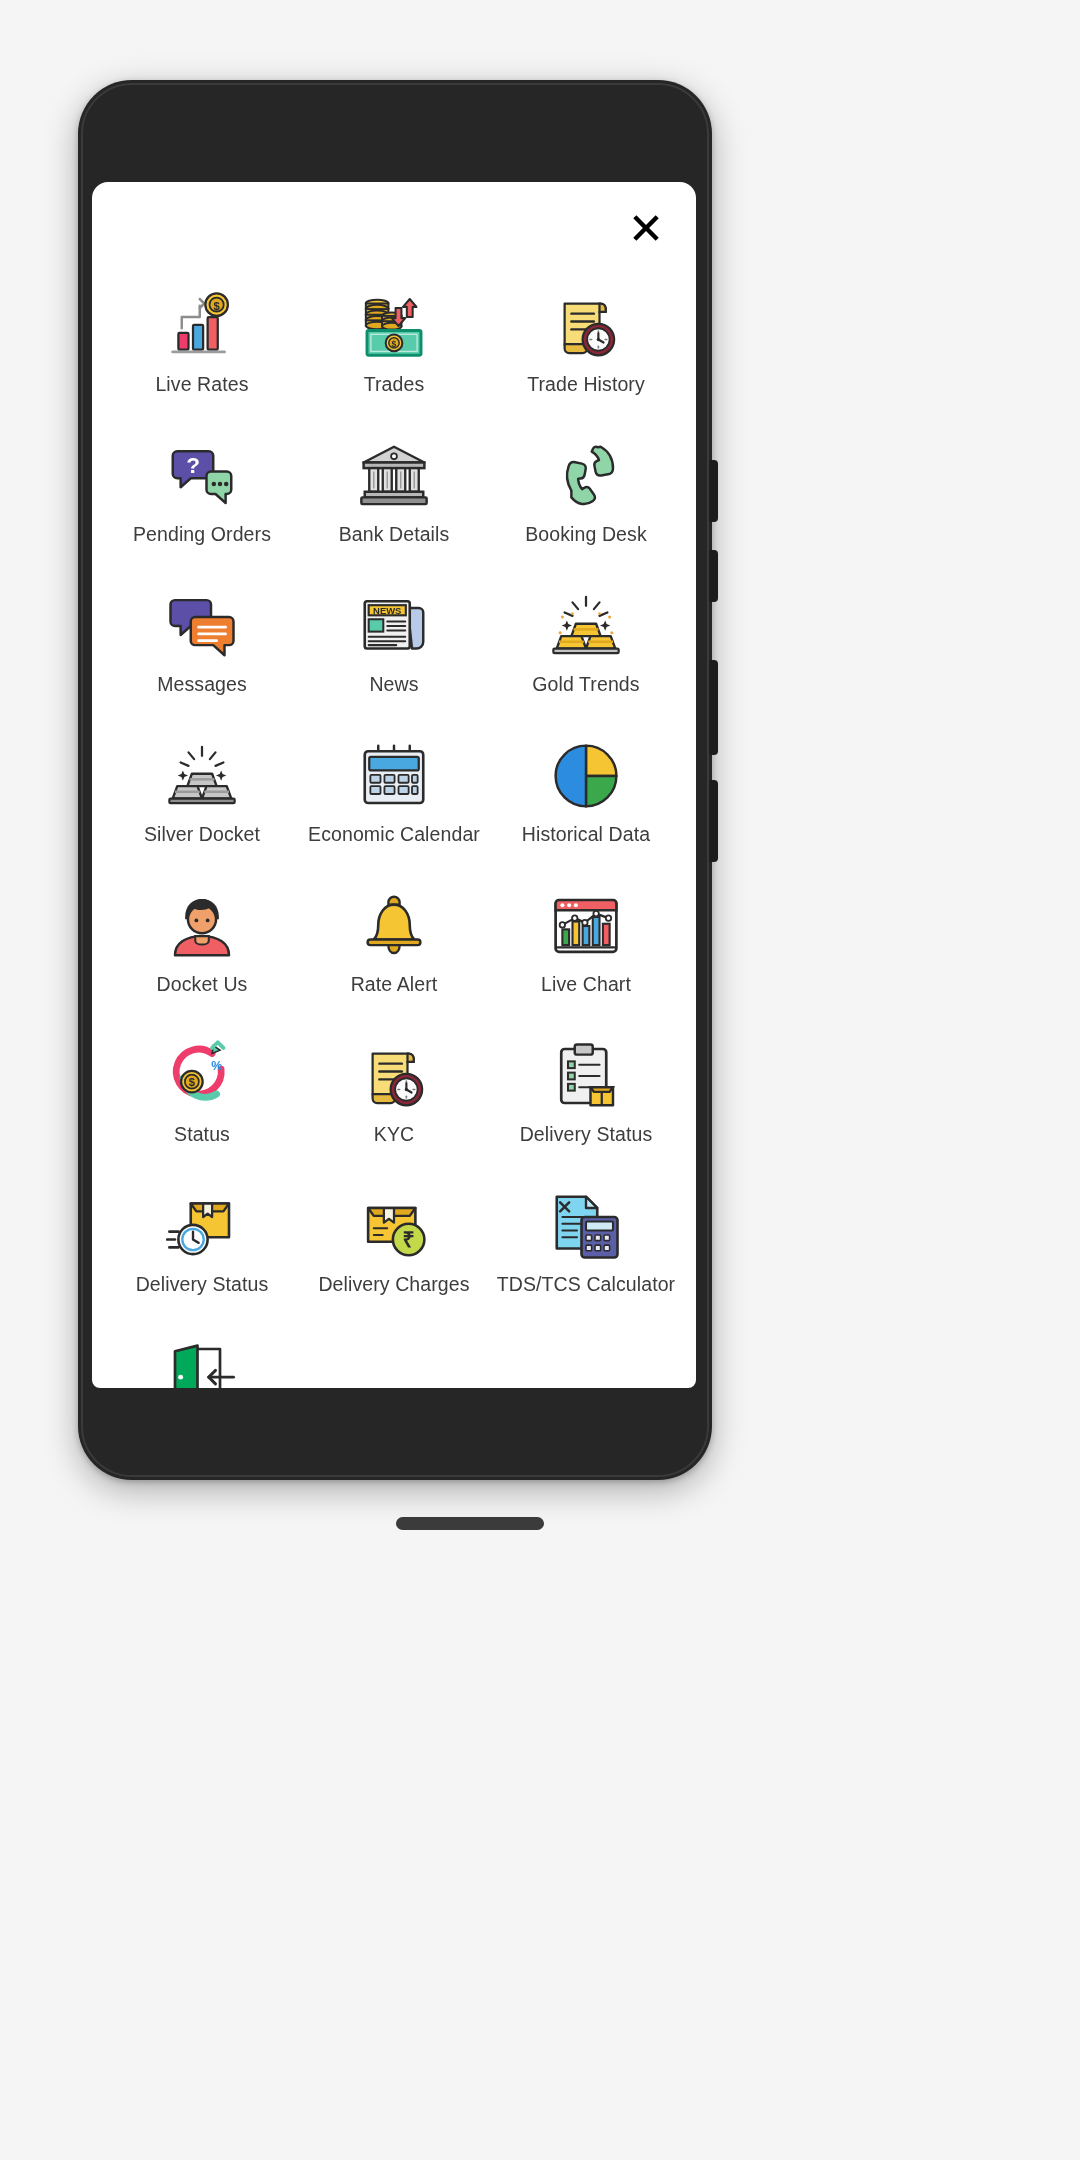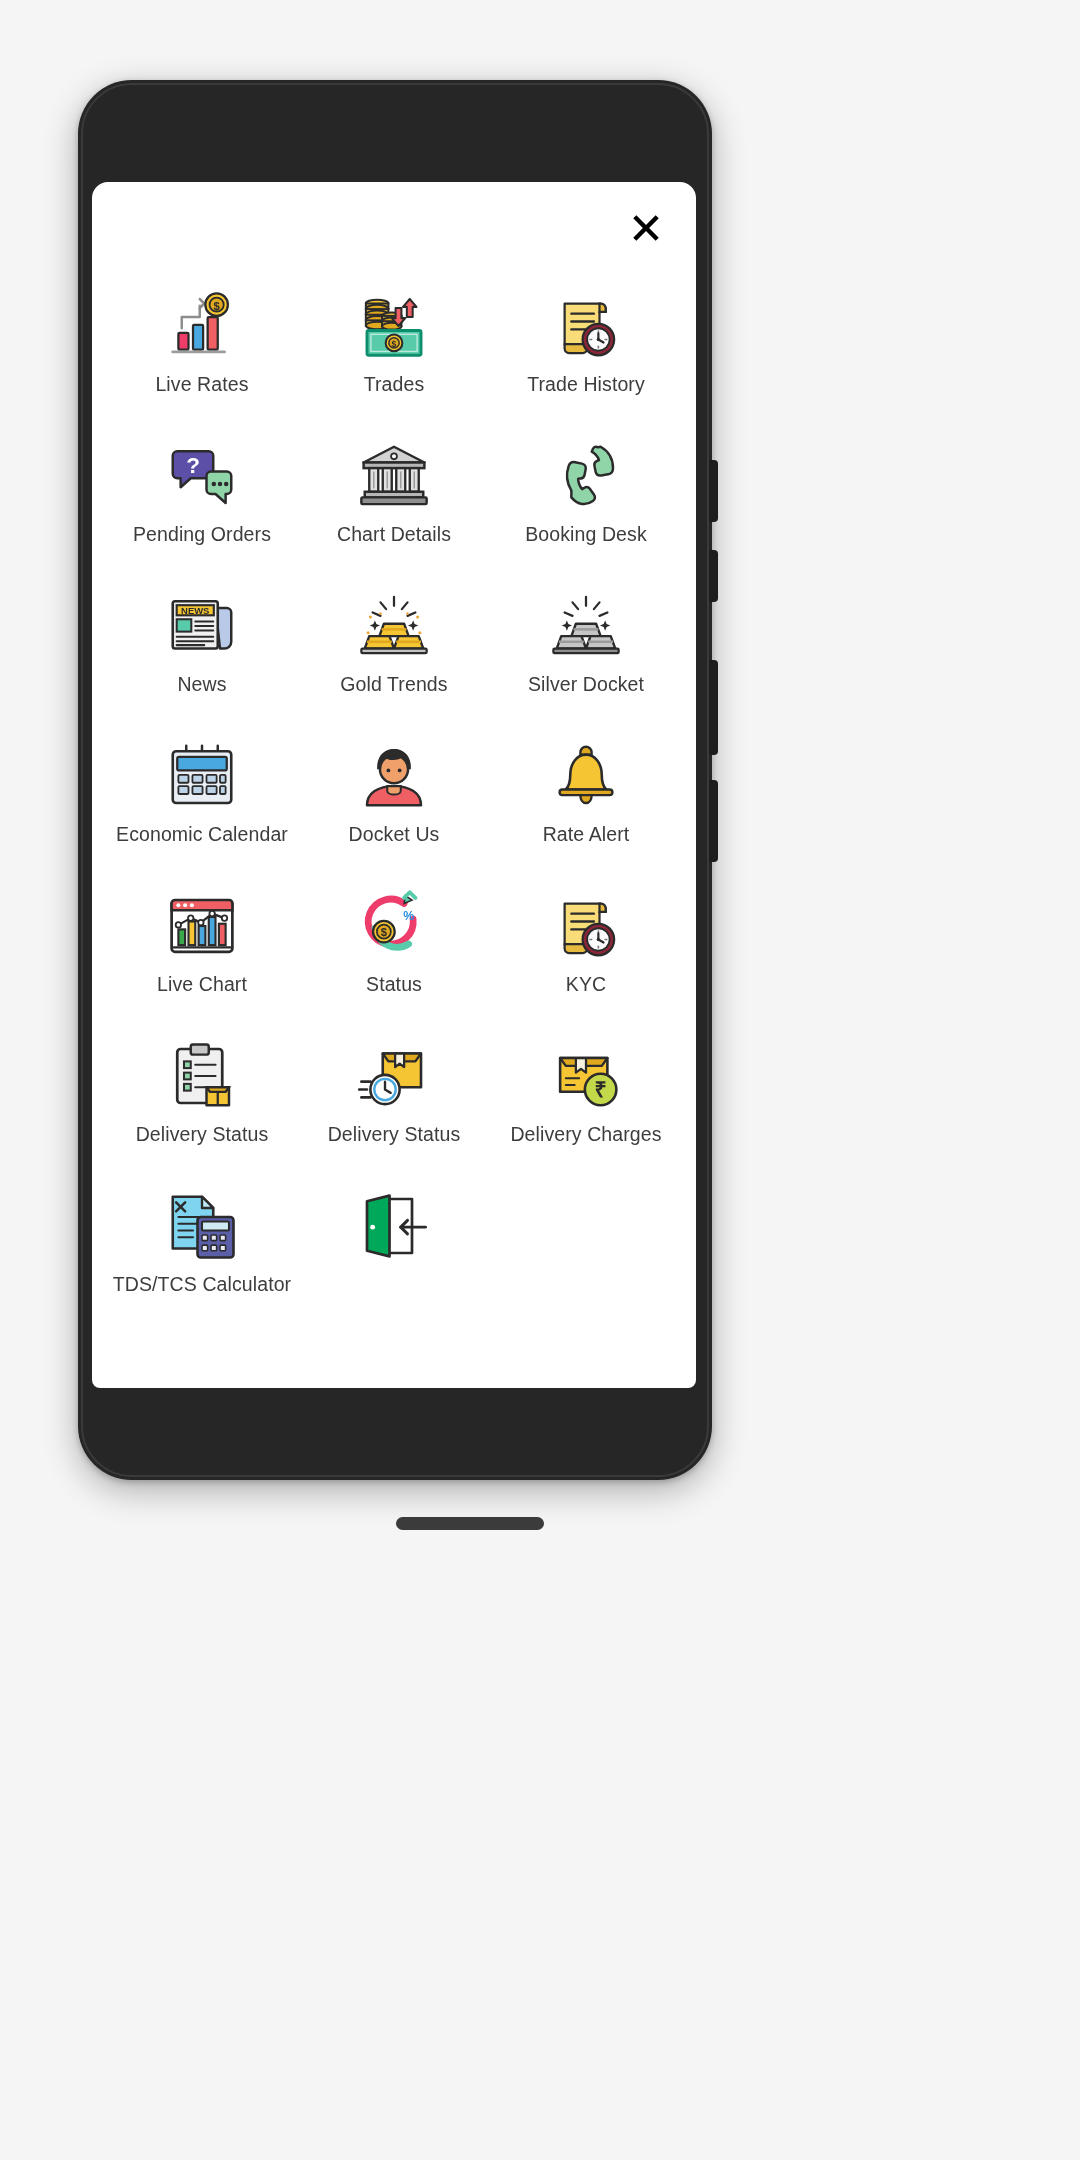--- a/index.html
+++ b/index.html
@@ -258,30 +258,44 @@
   <line x1="14" y1="28" x2="14" y2="43"></line>
                 <line x1="26" y1="28" x2="26" y2="43"></line>
   <line x1="38" y1="28" x2="38" y2="43"></line>
                 <line x1="50" y1="28" x2="50" y2="43"></line>
  </g>
  <rect x="6" y="46" width="52" height="5" fill="#b7b7b7" stroke="#2b2b2b" stroke-width="2.2"></rect>
  <rect x="3" y="51" width="58" height="6" rx="1" fill="#8f8f8f" stroke="#2b2b2b" stroke-width="2.2"></rect>
  <circle cx="32" cy="14.5" r="2.6" fill="#ffffff" stroke="#2b2b2b" stroke-width="1.6"></circle>
 </svg>
           </div>
-          <div class="menu-label">Chart Details</div>
+          <div class="menu-label">Bank Details</div>
         </div>
         <div class="menu-item">
           <div class="icon-wrap">
 <svg viewBox="0 0 64 64">
  <path d="M45 6 c7 4 11 11 11 19 c0 3 -1.5 5 -4.5 5.5 l-6 1 c-2.5 .4 -4.5 -1 -5 -3.5 l-1 -5 c-.4 -2 .4 -3.4 2 -4.2 l2 -1 c-1.2 -3.4 -3.4 -5.8 -6.4 -7.4 l1 -2.3 c.9 -2 2.6 -2.6 4.6 -1.6 Z
           M19 45 c-4 -6.8 -5 -14.4 -2.5 -21.6 c1 -2.9 3 -4.2 5.9 -3.6 l6 1.2 c2.5 .5 3.8 2.6 3.3 5.1 l-1 5 c-.4 2 -1.7 3 -3.5 3.2 l-2.2 .2 c.2 3.6 1.4 6.6 3.6 9.2 l2 -1.3 c1.8 -1.1 3.5 -.8 4.8 1 l3.6 5 c1.5 2 1.2 4.4 -.9 5.9 c-6 4.4 -13.6 3.4 -19.1 -3.3 Z" fill="#8fd5a8" stroke="#2b2b2b" stroke-width="2.2" stroke-linejoin="round"></path>
 </svg>
           </div>
           <div class="menu-label">Booking Desk</div>
+        </div>
+        <div class="menu-item">
+          <div class="icon-wrap">
+<svg viewBox="0 0 64 64">
+ <path d="M8 9 h28 a4 4 0 0 1 4 4 v15 a4 4 0 0 1 -4 4 H22 l-9 8 v-8 H8 a4 4 0 0 1 -4 -4 V13 a4 4 0 0 1 4 -4 Z" fill="#5b4fa8" stroke="#2b2b2b" stroke-width="2.2" stroke-linejoin="round"></path>
+ <path d="M26 24 h30 a4 4 0 0 1 4 4 v17 a4 4 0 0 1 -4 4 h-4 v9 l-10 -9 H26 a4 4 0 0 1 -4 -4 V28 a4 4 0 0 1 4 -4 Z" fill="#ef7f30" stroke="#2b2b2b" stroke-width="2.2" stroke-linejoin="round"></path>
+ <g stroke="#ffffff" stroke-width="2.4" stroke-linecap="round">
+  <line x1="29" y1="33" x2="53" y2="33"></line>
+                <line x1="29" y1="39" x2="53" y2="39"></line>
+                <line x1="29" y1="45" x2="45" y2="45"></line>
+ </g>
+</svg>
+          </div>
+          <div class="menu-label">Messages</div>
         </div>
         <div class="menu-item">
           <div class="icon-wrap">
 <svg viewBox="0 0 64 64">
  <path d="M44 16 h10 a4 4 0 0 1 4 4 v26 a6 6 0 0 1 -6 6 h-4 Z" fill="#b9c9e8" stroke="#2b2b2b" stroke-width="2.2" stroke-linejoin="round"></path>
  <rect x="6" y="10" width="40" height="42" rx="2" fill="#f0f0f0" stroke="#2b2b2b" stroke-width="2.3"></rect>
  <rect x="9.5" y="13.5" width="33" height="9" fill="#f5c534" stroke="#2b2b2b" stroke-width="1.9"></rect>
  <text x="26" y="21" font-size="8.4" font-weight="bold" text-anchor="middle" fill="#2b2b2b" font-family="Liberation Sans, sans-serif">NEWS</text>
  <rect x="9.5" y="26" width="13" height="11" fill="#57cbaa" stroke="#2b2b2b" stroke-width="1.8"></rect>
  <g stroke="#2b2b2b" stroke-width="1.8" stroke-linecap="round">
@@ -374,20 +388,30 @@
   <rect x="36" y="41" width="9" height="7" rx="1"></rect>
                 <rect x="48" y="41" width="5" height="7" rx="1"></rect>
  </g>
 </svg>
           </div>
           <div class="menu-label">Economic Calendar</div>
         </div>
         <div class="menu-item">
           <div class="icon-wrap">
 <svg viewBox="0 0 64 64">
+ <path d="M32 32 V5 A27 27 0 0 1 59 32 Z" fill="#f5c534" stroke="#2b2b2b" stroke-width="2.2" stroke-linejoin="round"></path>
+ <path d="M32 32 h27 A27 27 0 0 1 32 59 Z" fill="#3aa84b" stroke="#2b2b2b" stroke-width="2.2" stroke-linejoin="round"></path>
+ <path d="M32 32 V5 A27 27 0 1 0 32 59 Z" fill="#2b8ce0" stroke="#2b2b2b" stroke-width="2.2" stroke-linejoin="round"></path>
+</svg>
+          </div>
+          <div class="menu-label">Historical Data</div>
+        </div>
+        <div class="menu-item">
+          <div class="icon-wrap">
+<svg viewBox="0 0 64 64">
  <path d="M17 24 c0 -10 6.5 -16 15 -16 s15 6 15 16 v2 h-30 Z" fill="#2b2b2b"></path>
  <circle cx="32" cy="26" r="12.5" fill="#f0a06a" stroke="#2b2b2b" stroke-width="2.2"></circle>
  <path d="M19.5 22 c0 -9 5.5 -14 12.5 -14 s12.5 5 12.5 14 c0 -4 -3 -6 -6 -6 c-3.5 2.5 -12.5 2.5 -16 -1 c-2 1 -3 4 -3 7 Z" fill="#2b2b2b"></path>
  <g fill="#2b2b2b">
                 <circle cx="27" cy="27" r="1.7"></circle>
                 <circle cx="37" cy="27" r="1.7"></circle>
               </g>
  <path d="M8 58 c0 -11 10 -17 24 -17 s24 6 24 17 Z" fill="#ef5f63" stroke="#2b2b2b" stroke-width="2.2" stroke-linejoin="round"></path>
  <path d="M26 41 h12 v4 c0 2 -2.5 3.5 -6 3.5 s-6 -1.5 -6 -3.5 Z" fill="#f0a06a" stroke="#2b2b2b" stroke-width="1.8"></path>
 </svg>

